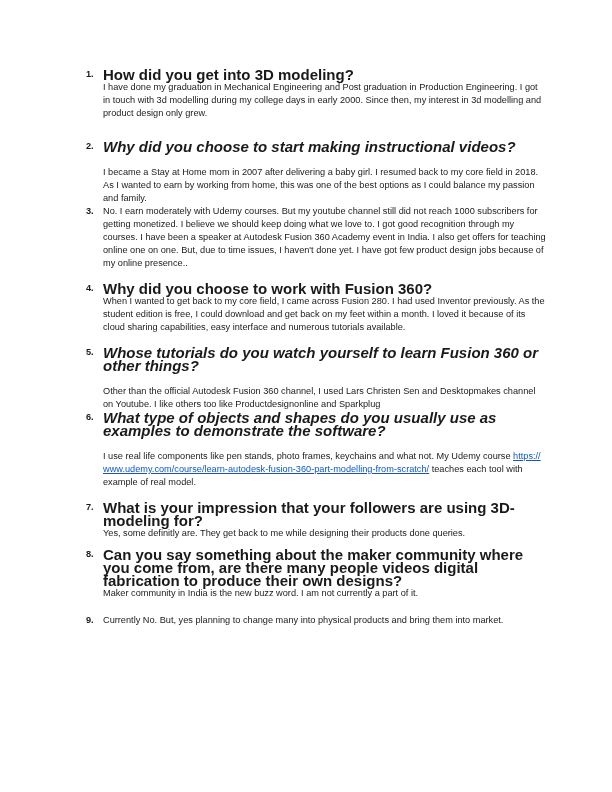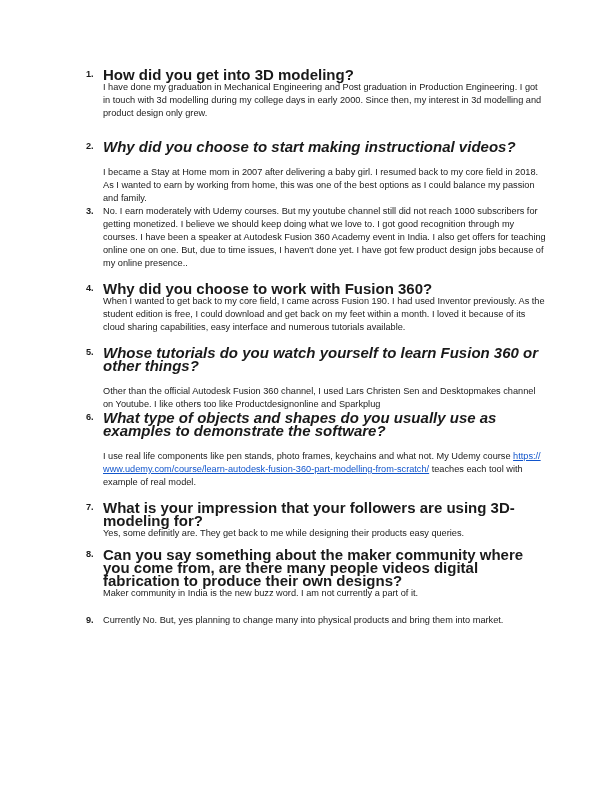--- a/index.html
+++ b/index.html
@@ -92,21 +92,21 @@
       <span class="num">3.</span>
       <div class="content">
         <p class="answer">No. I earn moderately with Udemy courses. But my youtube channel still did not reach 1000 subscribers for getting monetized. I believe we should keep doing what we love to. I got good recognition through my courses. I have been a speaker at Autodesk Fusion 360 Academy event in India. I also get offers for teaching online one on one. But, due to time issues, I haven't done yet. I have got few product design jobs because of my online presence..</p>
       </div>
     </div>
 
     <div class="qa-item mb-12">
       <span class="num">4.</span>
       <div class="content">
         <p class="question">Why did you choose to work with Fusion 360?</p>
-        <p class="answer">When I wanted to get back to my core field, I came across Fusion 190. I had used Inventor previously. As the student edition is free, I could download and get back on my feet within a month. I loved it because of its cloud sharing capabilities, easy interface and numerous tutorials available.</p>
+        <p class="answer">When I wanted to get back to my core field, I came across Fusion 280. I had used Inventor previously. As the student edition is free, I could download and get back on my feet within a month. I loved it because of its cloud sharing capabilities, easy interface and numerous tutorials available.</p>
       </div>
     </div>
 
     <div class="qa-item gap-after-q mb-0">
       <span class="num">5.</span>
       <div class="content">
         <p class="question">Whose tutorials do you watch yourself to learn Fusion 360 or other things?</p>
         <p class="answer">Other than the official Autodesk Fusion 360 channel, I used Lars Christen Sen and Desktopmakes channel on Youtube. I like others too like Productdesignonline and Sparkplug</p>
       </div>
     </div>
@@ -116,21 +116,21 @@
       <div class="content">
         <p class="question">What type of objects and shapes do you usually use as examples to demonstrate the software?</p>
         <p class="answer"><span>I use real life components like pen stands, photo frames, keychains and what not. My Udemy course </span><a class="doc-link">https://www.udemy.com/course/learn-autodesk-fusion-360-part-modelling-from-scratch/</a><span> teaches each tool with example of real model.</span></p>
       </div>
     </div>
 
     <div class="qa-item mb-8">
       <span class="num">7.</span>
       <div class="content">
         <p class="question">What is your impression that your followers are using 3D-modeling for?</p>
-        <p class="answer">Yes, some definitly are. They get back to me while designing their products easy queries.</p>
+        <p class="answer">Yes, some definitly are. They get back to me while designing their products done queries.</p>
       </div>
     </div>
 
     <div class="qa-item mb-14">
       <span class="num">8.</span>
       <div class="content">
         <p class="question">Can you say something about the maker community where you come from, are there many people videos digital fabrication to produce their own designs?</p>
         <p class="answer">Maker community in India is the new buzz word. I am not currently a part of it.</p>
       </div>
     </div>

